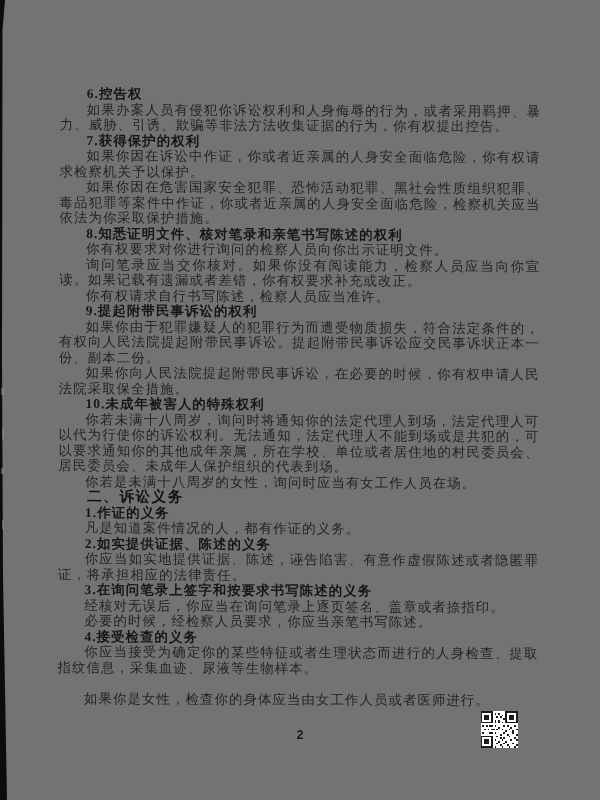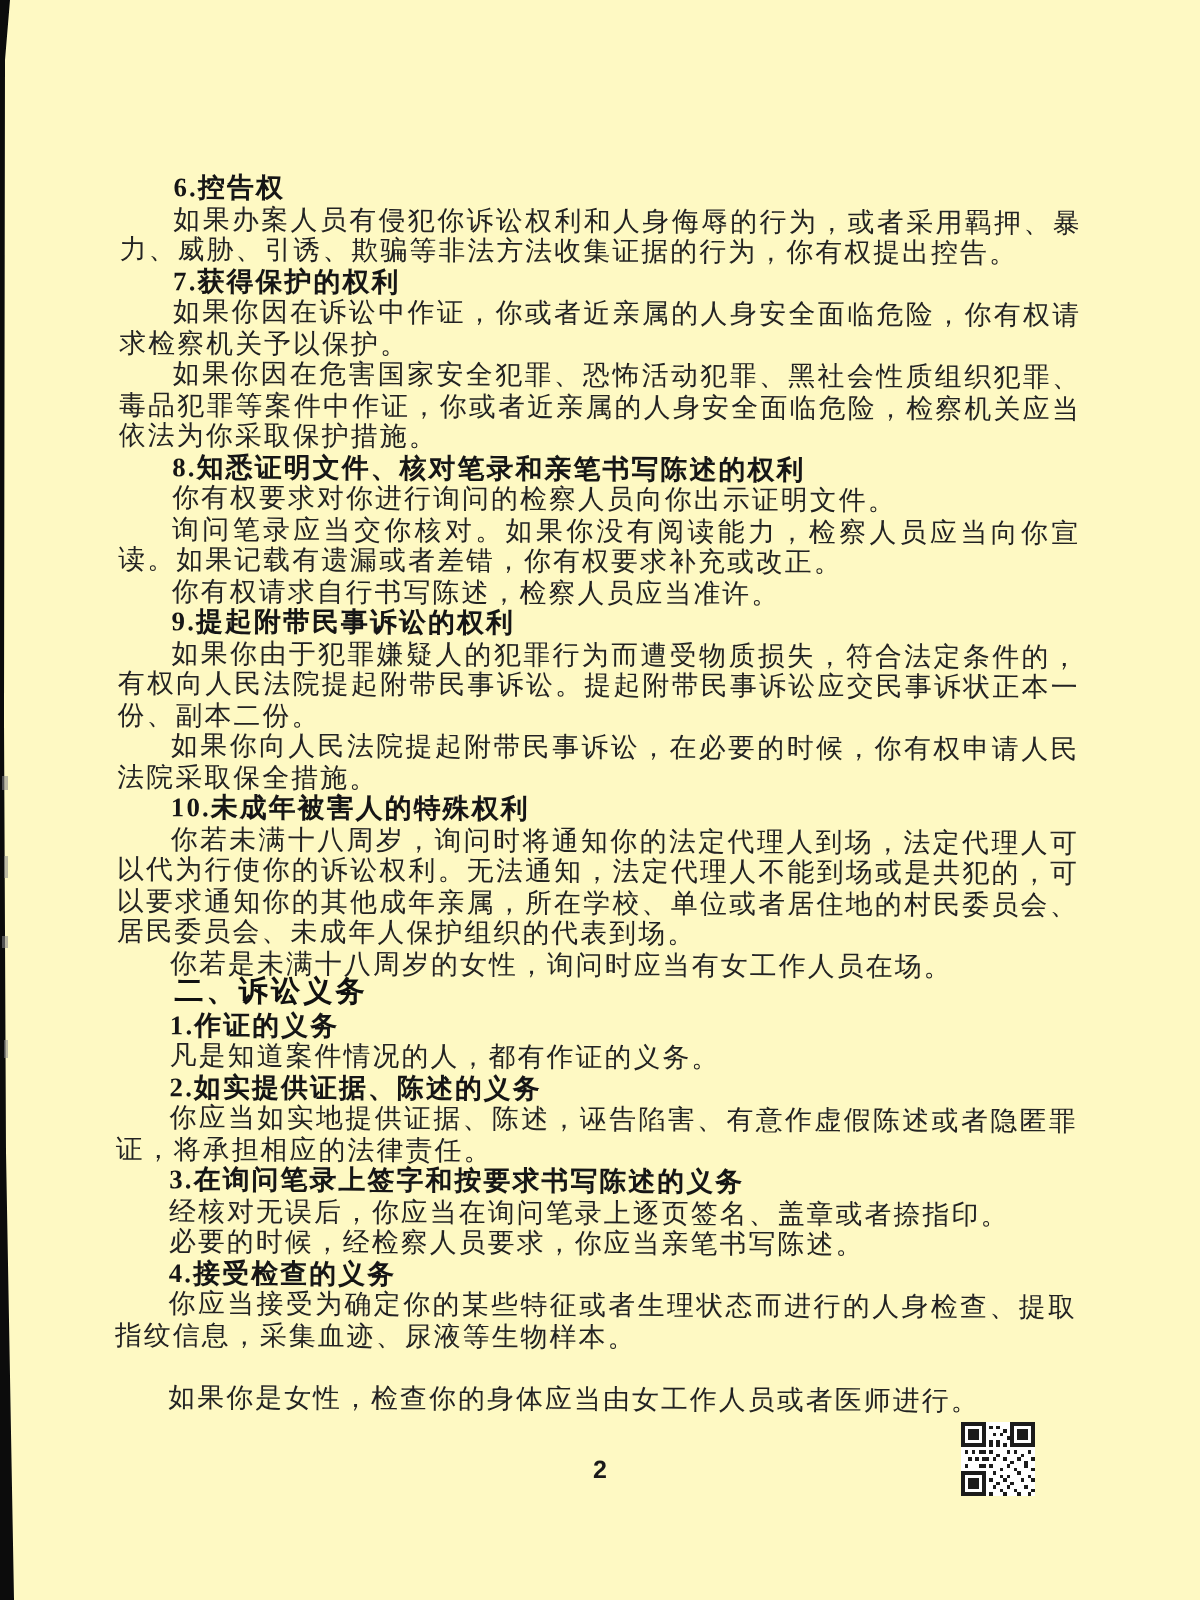--- a/index.html
+++ b/index.html
@@ -6,21 +6,21 @@
   html, body { width: 600px; height: 800px; }
   body {
     font-family: "Liberation Serif", "DejaVu Serif", serif;
     background: #ffffff;
     position: relative;
     overflow: hidden;
   }
   .sheet {
     position: absolute;
     inset: 0;
-    background: #fef9c3;
+    background: #737373;
   }
   
   .scan-edge {
     position: absolute;
     left: 0; top: 0;
     width: 8px; height: 800px;
     background: #0c0c0c;
     clip-path: polygon(0 0, 5px 0, 2.5px 30px, 2px 45%, 3px 72%, 7px 100%, 0 100%);
   }
   .speck { position: absolute; background: #8d8d8d; opacity: .55; }

